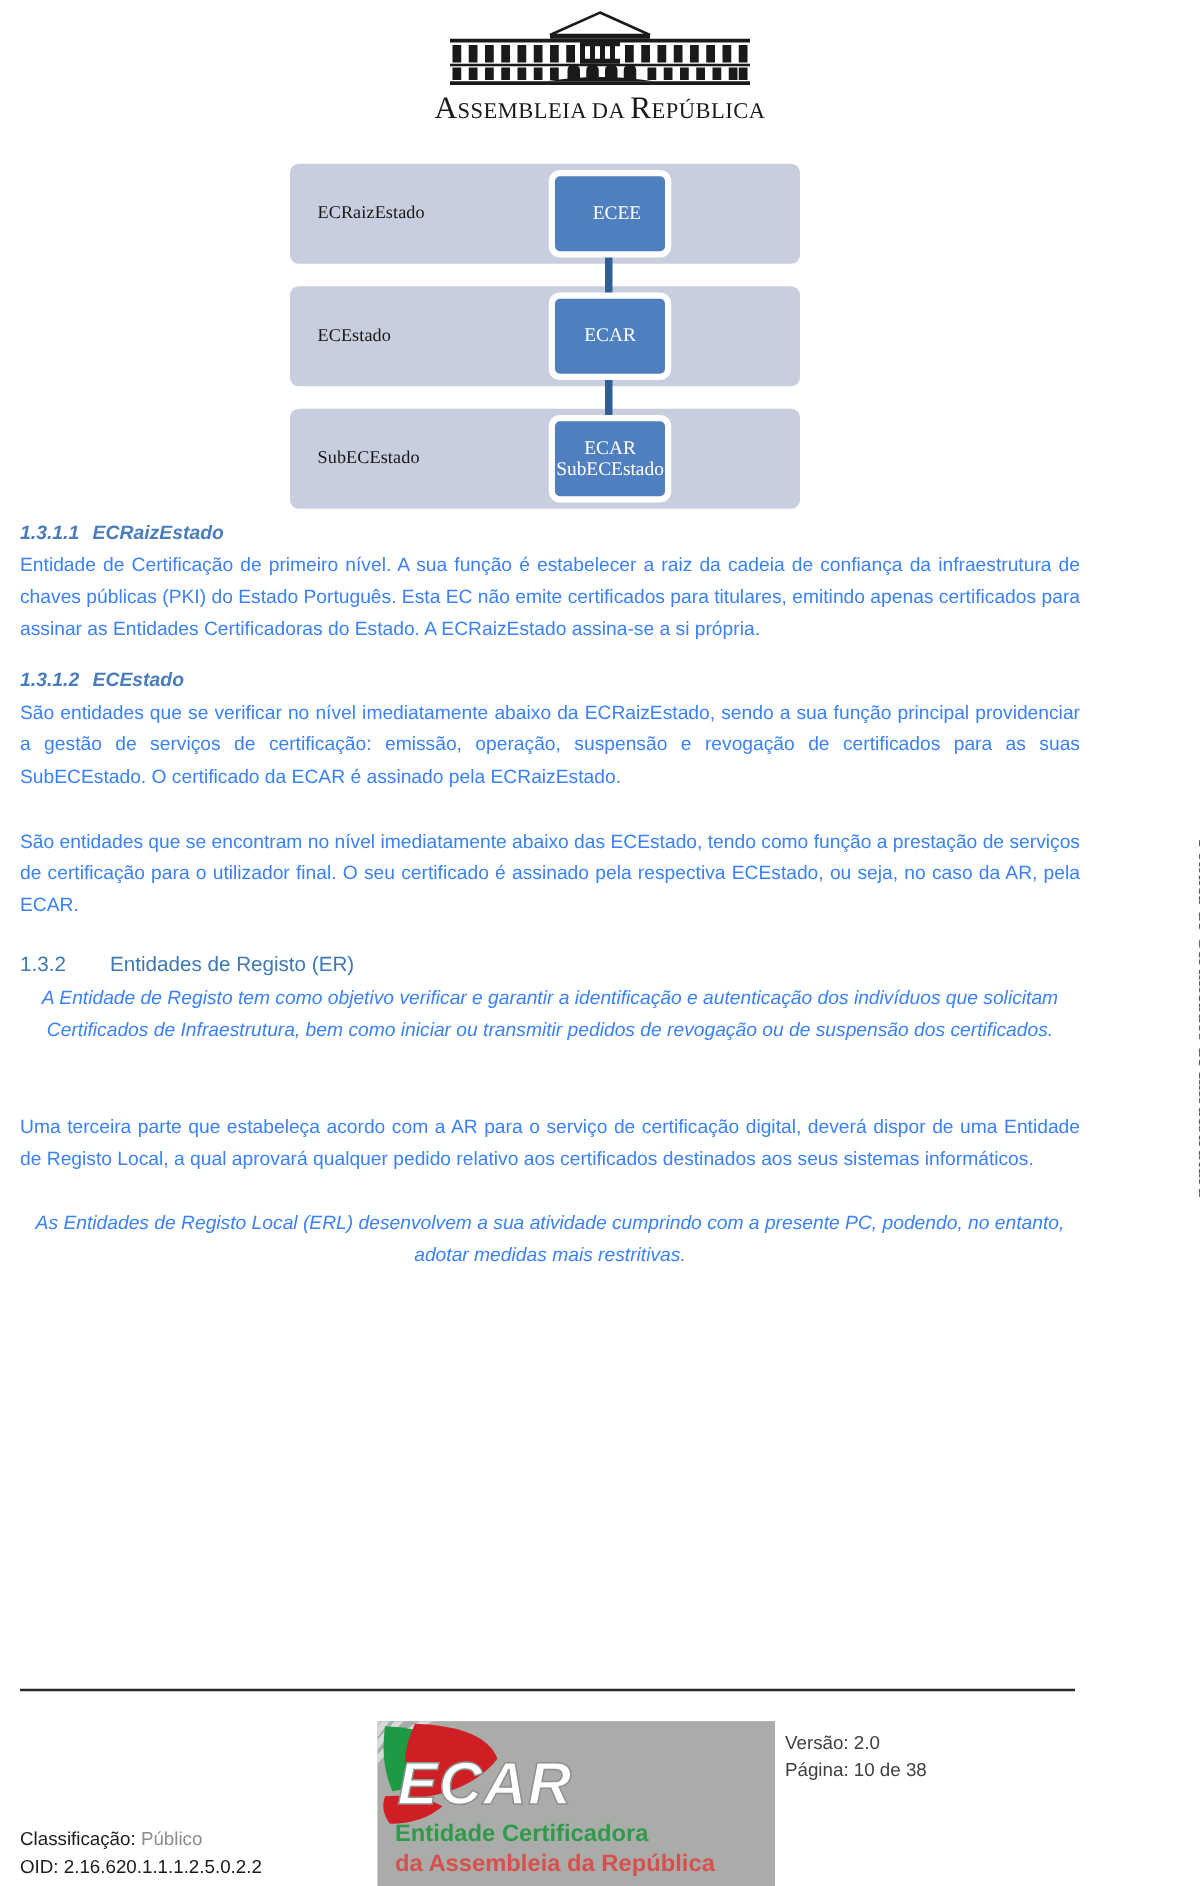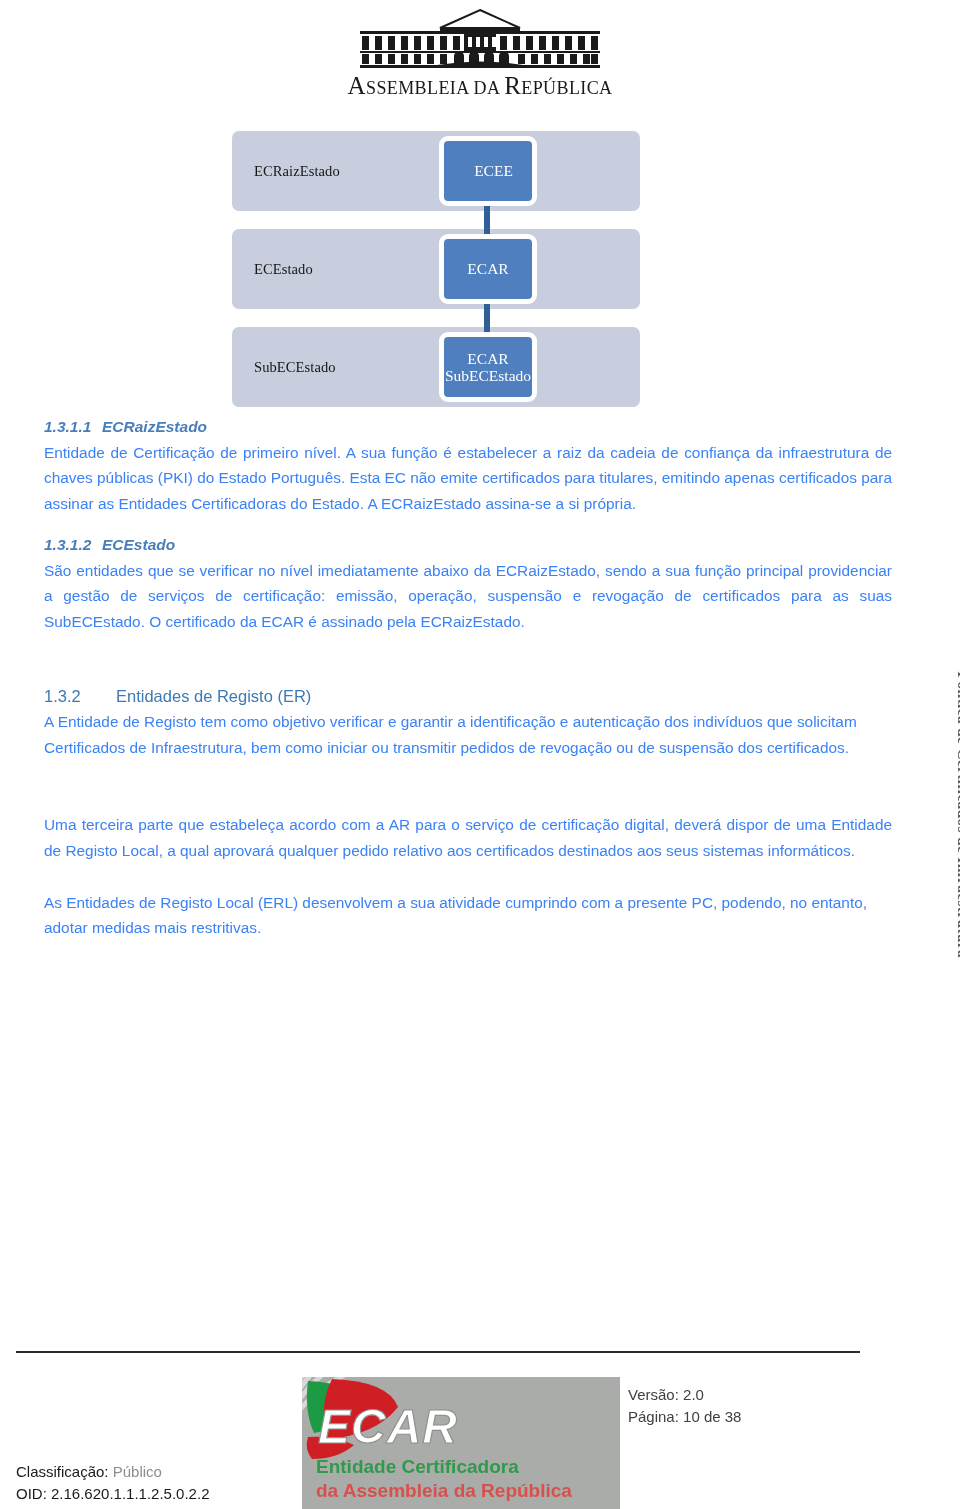--- a/index.html
+++ b/index.html
@@ -96,21 +96,20 @@
   }
   .connector.c1 { top: 71px;  height: 34px; }
   .connector.c2 { top: 169px; height: 34px; }
 
   
   .content {
     position: absolute;
     left: 16px;
     top: 418px;
     width: 848px;
-    margin-left: 28px;
   }
   h3.sub-heading {
     margin: 0 0 3px 0;
     font-size: 15.5px;
     font-weight: bold;
     font-style: italic;
     color: #4a7ebb;
     line-height: 1.2;
   }
   h3.sub-heading .num {
@@ -129,21 +128,21 @@
     display: inline-block;
     min-width: 72px;
   }
   p.para {
     margin: 0 0 0 0;
     font-size: 15.4px;
     line-height: 1.66;
     text-align: justify;
     color: #3b82f6;
   }
-  p.para.nojust { text-align: left; }
+  p.para.nojust { text-align: center; font-style: italic; }
   .gap-sm { height: 20px; }
   .gap-md { height: 26px; }
 
   
   .side-text {
     position: absolute;
     right: 6px;
     top: 958px;
     font-family: "Liberation Serif", serif;
     font-size: 15.5px;
@@ -307,20 +306,21 @@
 
     <div class="gap-sm"></div>
 
     <h3 class="sub-heading">
       <span class="num">1.3.1.2</span><span>ECEstado</span>
     </h3>
     <p class="para">São entidades que se verificar no nível imediatamente abaixo da ECRaizEstado, sendo a sua função principal providenciar a gestão de serviços de certificação: emissão, operação, suspensão e revogação de certificados para as suas SubECEstado. O certificado da ECAR é assinado pela ECRaizEstado.</p>
 
     <div class="gap-md"></div>
 
+    <p class="para">São entidades que se encontram no nível imediatamente abaixo das ECEstado, tendo como função a prestação de serviços de certificação para o utilizador final. O seu certificado é assinado pela respectiva ECEstado, ou seja, no caso da AR, pela ECAR.</p>
 
     <div class="gap-md"></div>
 
     <h2 class="main-heading">
       <span class="num">1.3.2</span><span>Entidades de Registo (ER)</span>
     </h2>
     <p class="para nojust">A Entidade de Registo tem como objetivo verificar e garantir a identificação e autenticação dos indivíduos que solicitam Certificados de Infraestrutura, bem como iniciar ou transmitir pedidos de revogação ou de suspensão dos certificados.</p>
 
     <div class="gap-md"></div>
 

